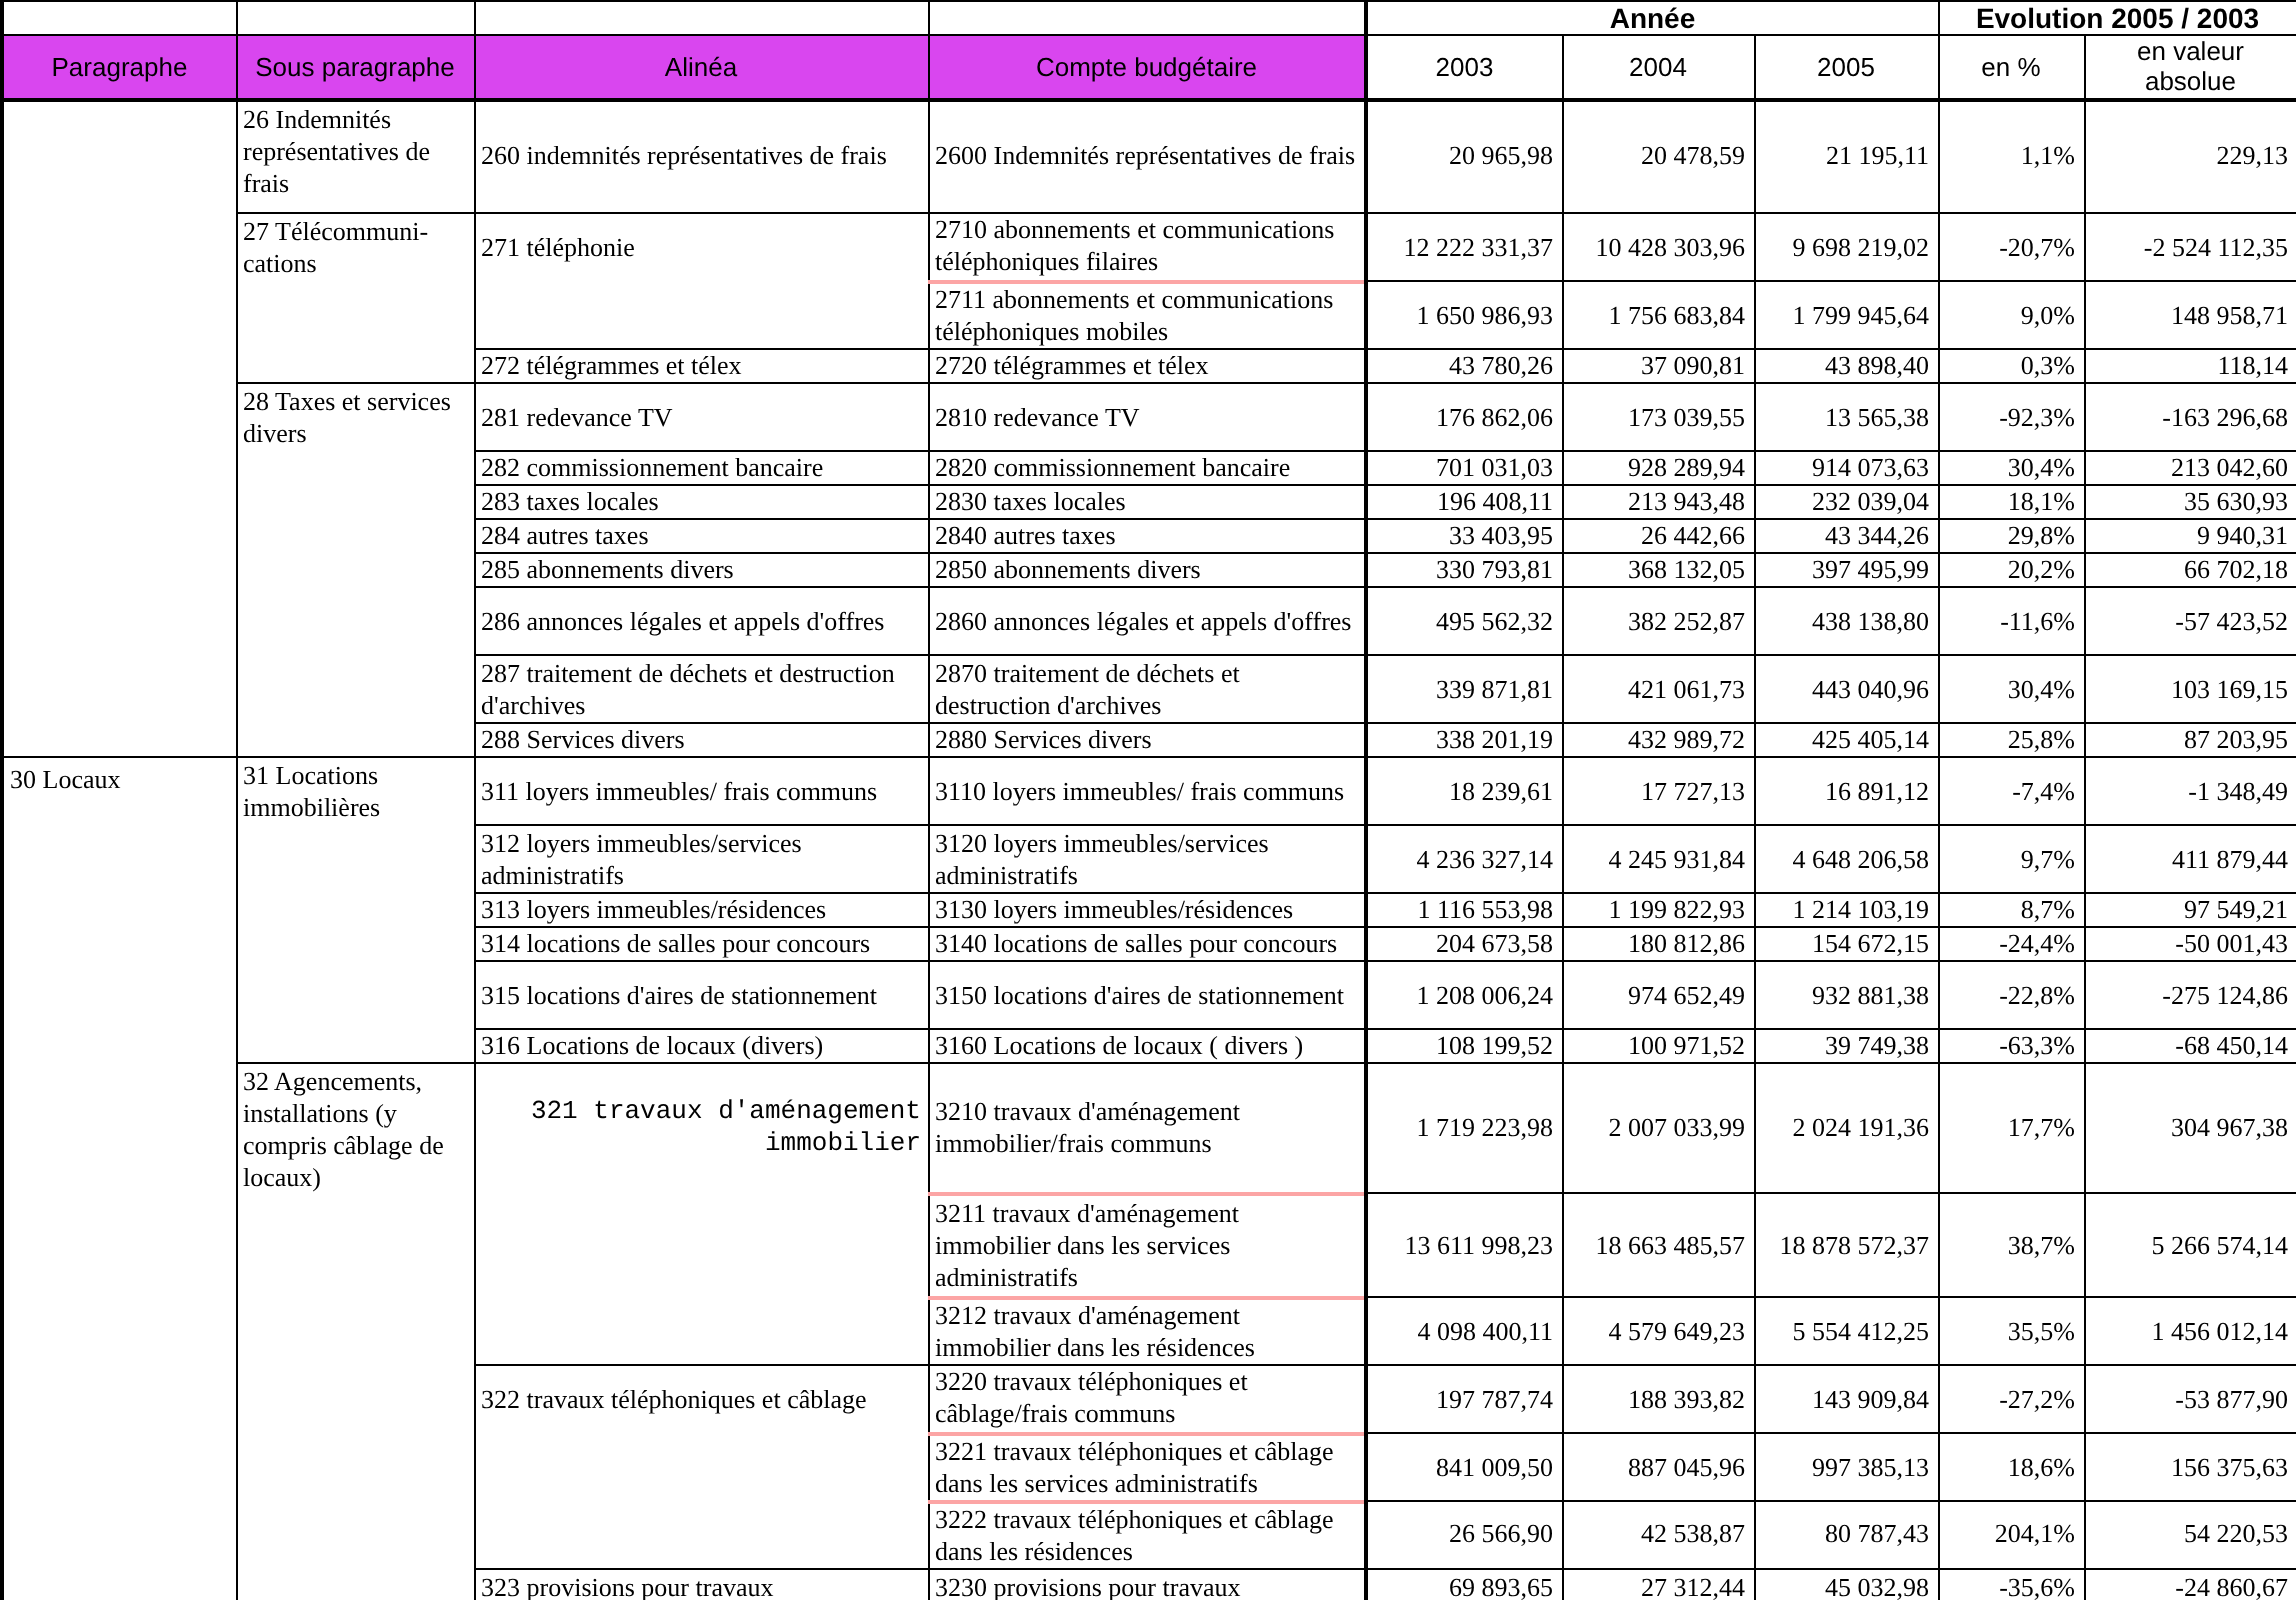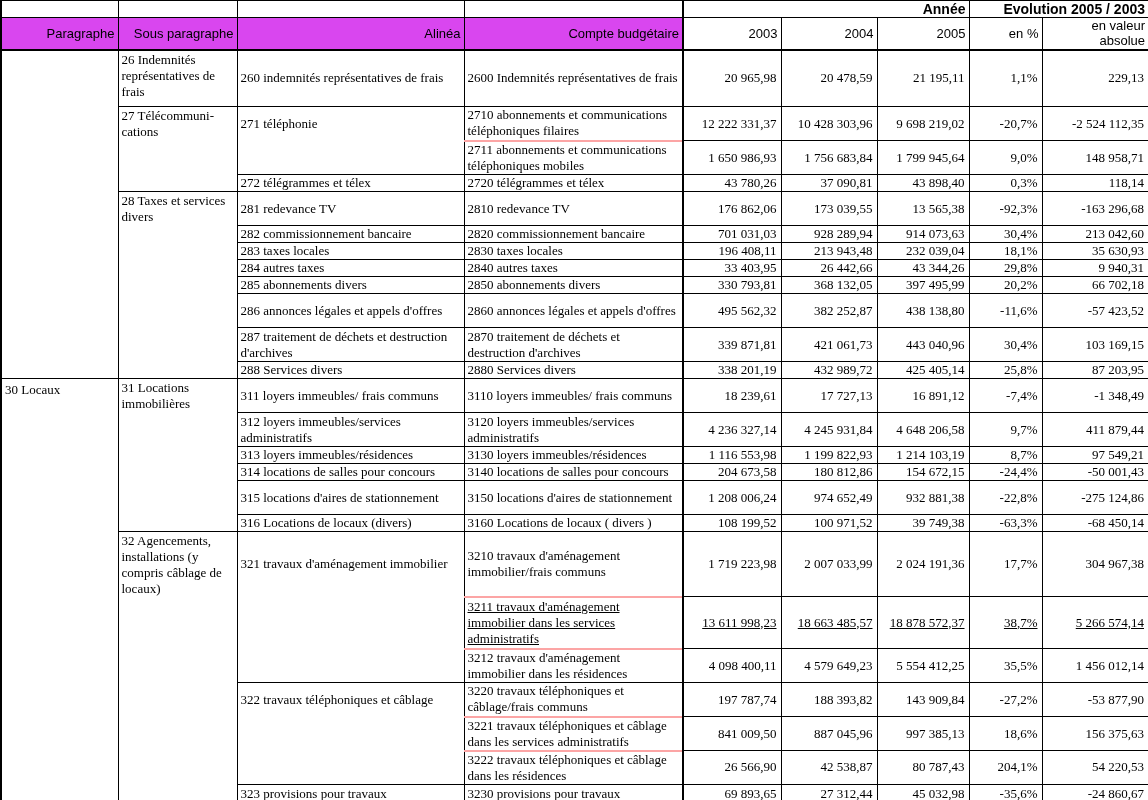--- a/index.html
+++ b/index.html
@@ -11,40 +11,40 @@
     border-color:#000;
     border-width:1px 2px 2px 2px;
   }
   td,th{
     border:1px solid #000;
     padding:0 3px;
     overflow:hidden;
     box-sizing:border-box;
   }
   
-  th{font-family:"Liberation Sans",sans-serif;font-size:13px;font-weight:normal;text-align:right;vertical-align:middle;background:#fff;}
+  th{font-family:"Liberation Sans",sans-serif;font-size:13px;font-weight:normal;text-align:center;vertical-align:middle;background:#fff;}
   th.grp{font-weight:bold;font-size:14px;}
   th.green{background:#d946ef;border-bottom:2px solid #000;}
   tr.hdrB th{border-bottom:2px solid #000;}
   
   td{font-family:"Liberation Serif","DejaVu Serif",serif;font-size:13px;line-height:16px;color:#000;}
   td.p{vertical-align:top;padding-top:3px;}
   td.s{vertical-align:top;padding-top:1px;}
   td.a{vertical-align:middle;}
   td.a.span{vertical-align:top;text-align:right;}
   td.c{vertical-align:middle;}
   td.n{vertical-align:middle;text-align:right;white-space:nowrap;padding-right:4px;}
   td.lt{border-top:2px solid #fca5a5;}
   .bl{border-left:2px solid #000;}
   .fc{display:flex;align-items:center;}
   .fc.h34{height:33px;}
-  .fc.h65{height:64px;}
+  .fc.h65{height:64px;font-family:Liberation Mono, monospace;}
   
   tr.h16{height:16px;} tr.h32{height:32px;} tr.h57{height:57px;} tr.h34{height:34px;}
-  tr.h17{height:17px;margin-top:48px;} tr.h65{height:65px;} tr.h52{height:52px;text-decoration:underline;} tr.h21{height:21px;}
+  tr.h17{height:17px;margin-top:48px;} tr.h65{height:65px;} tr.h52{height:52px;} tr.h21{height:21px;}
 </style>
 </head>
 <body>
 
 <table class="budget">
   <colgroup>
     <col style="width:117px">
       <col style="width:119px">
       <col style="width:227px">
       <col style="width:219px">

